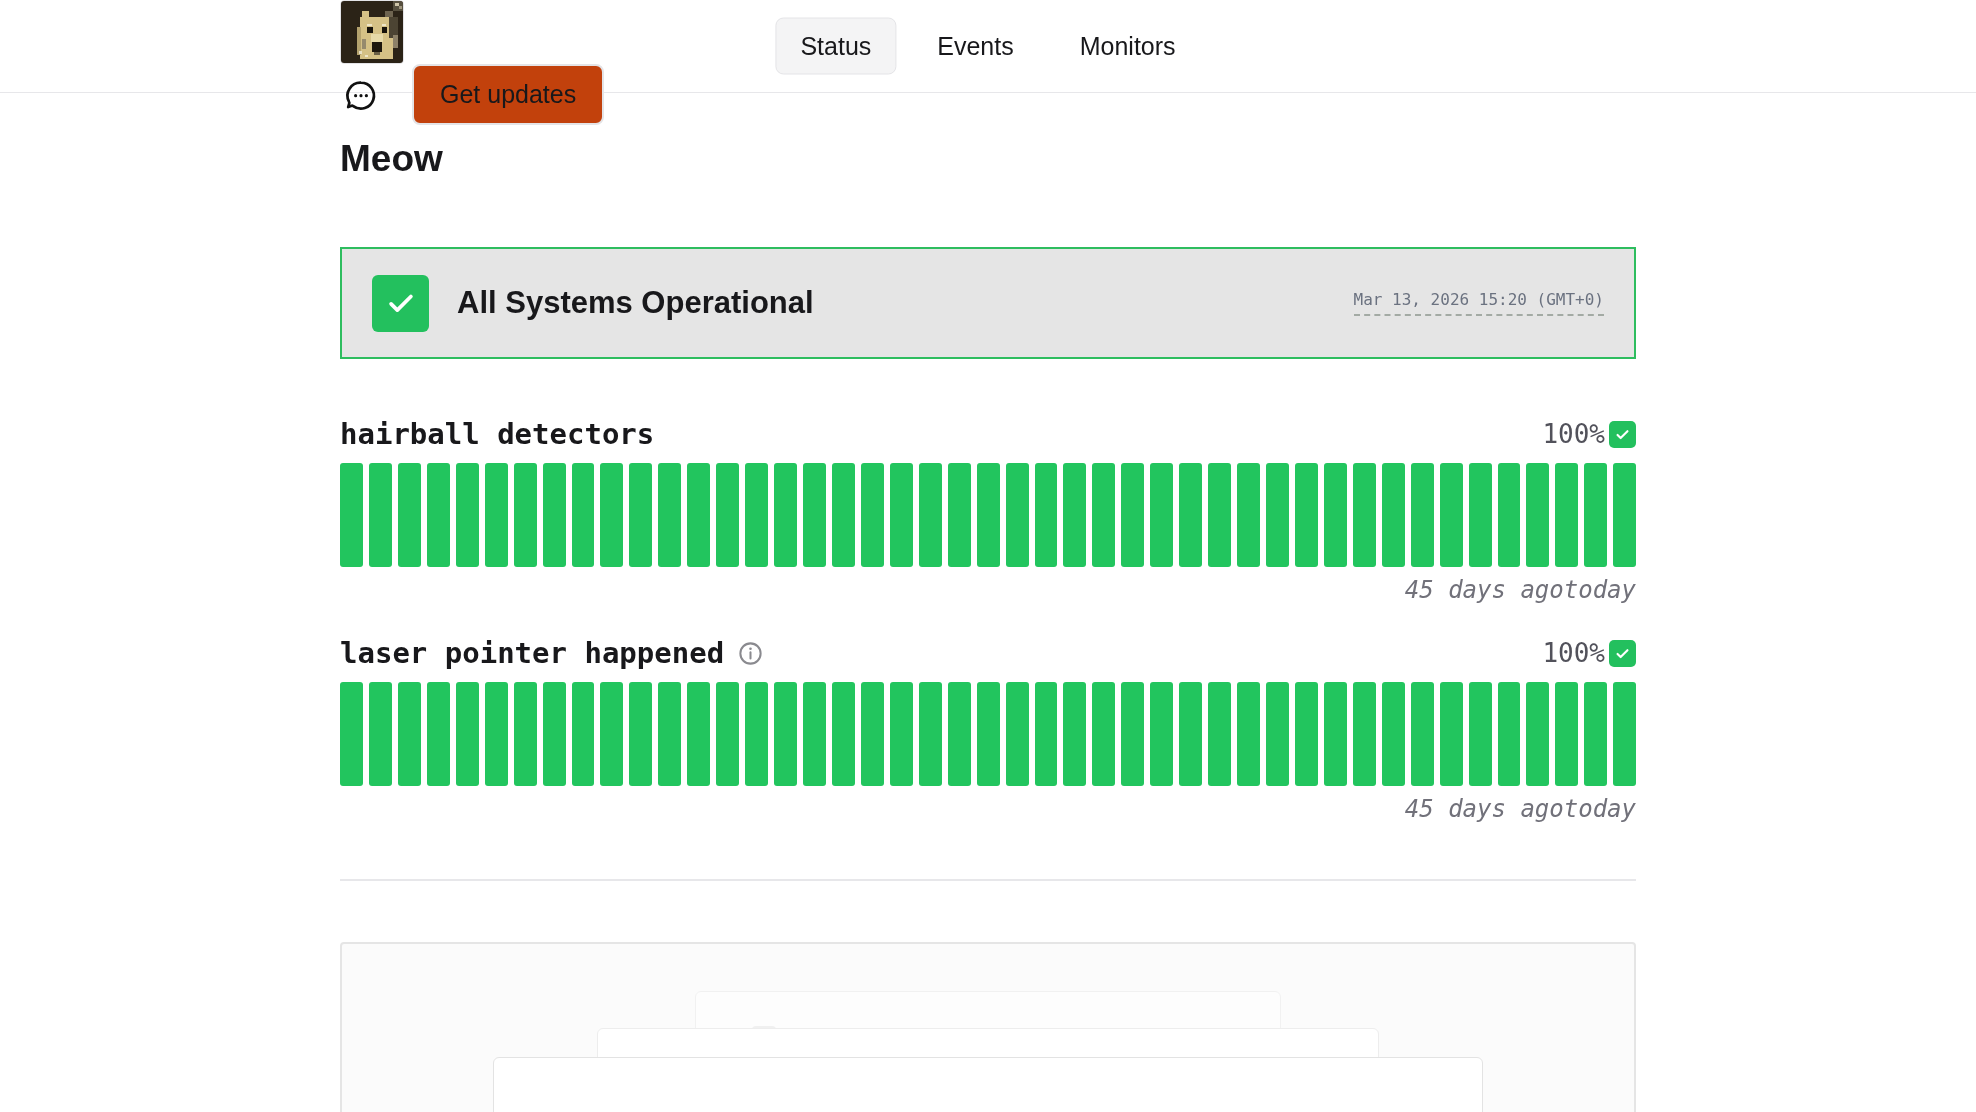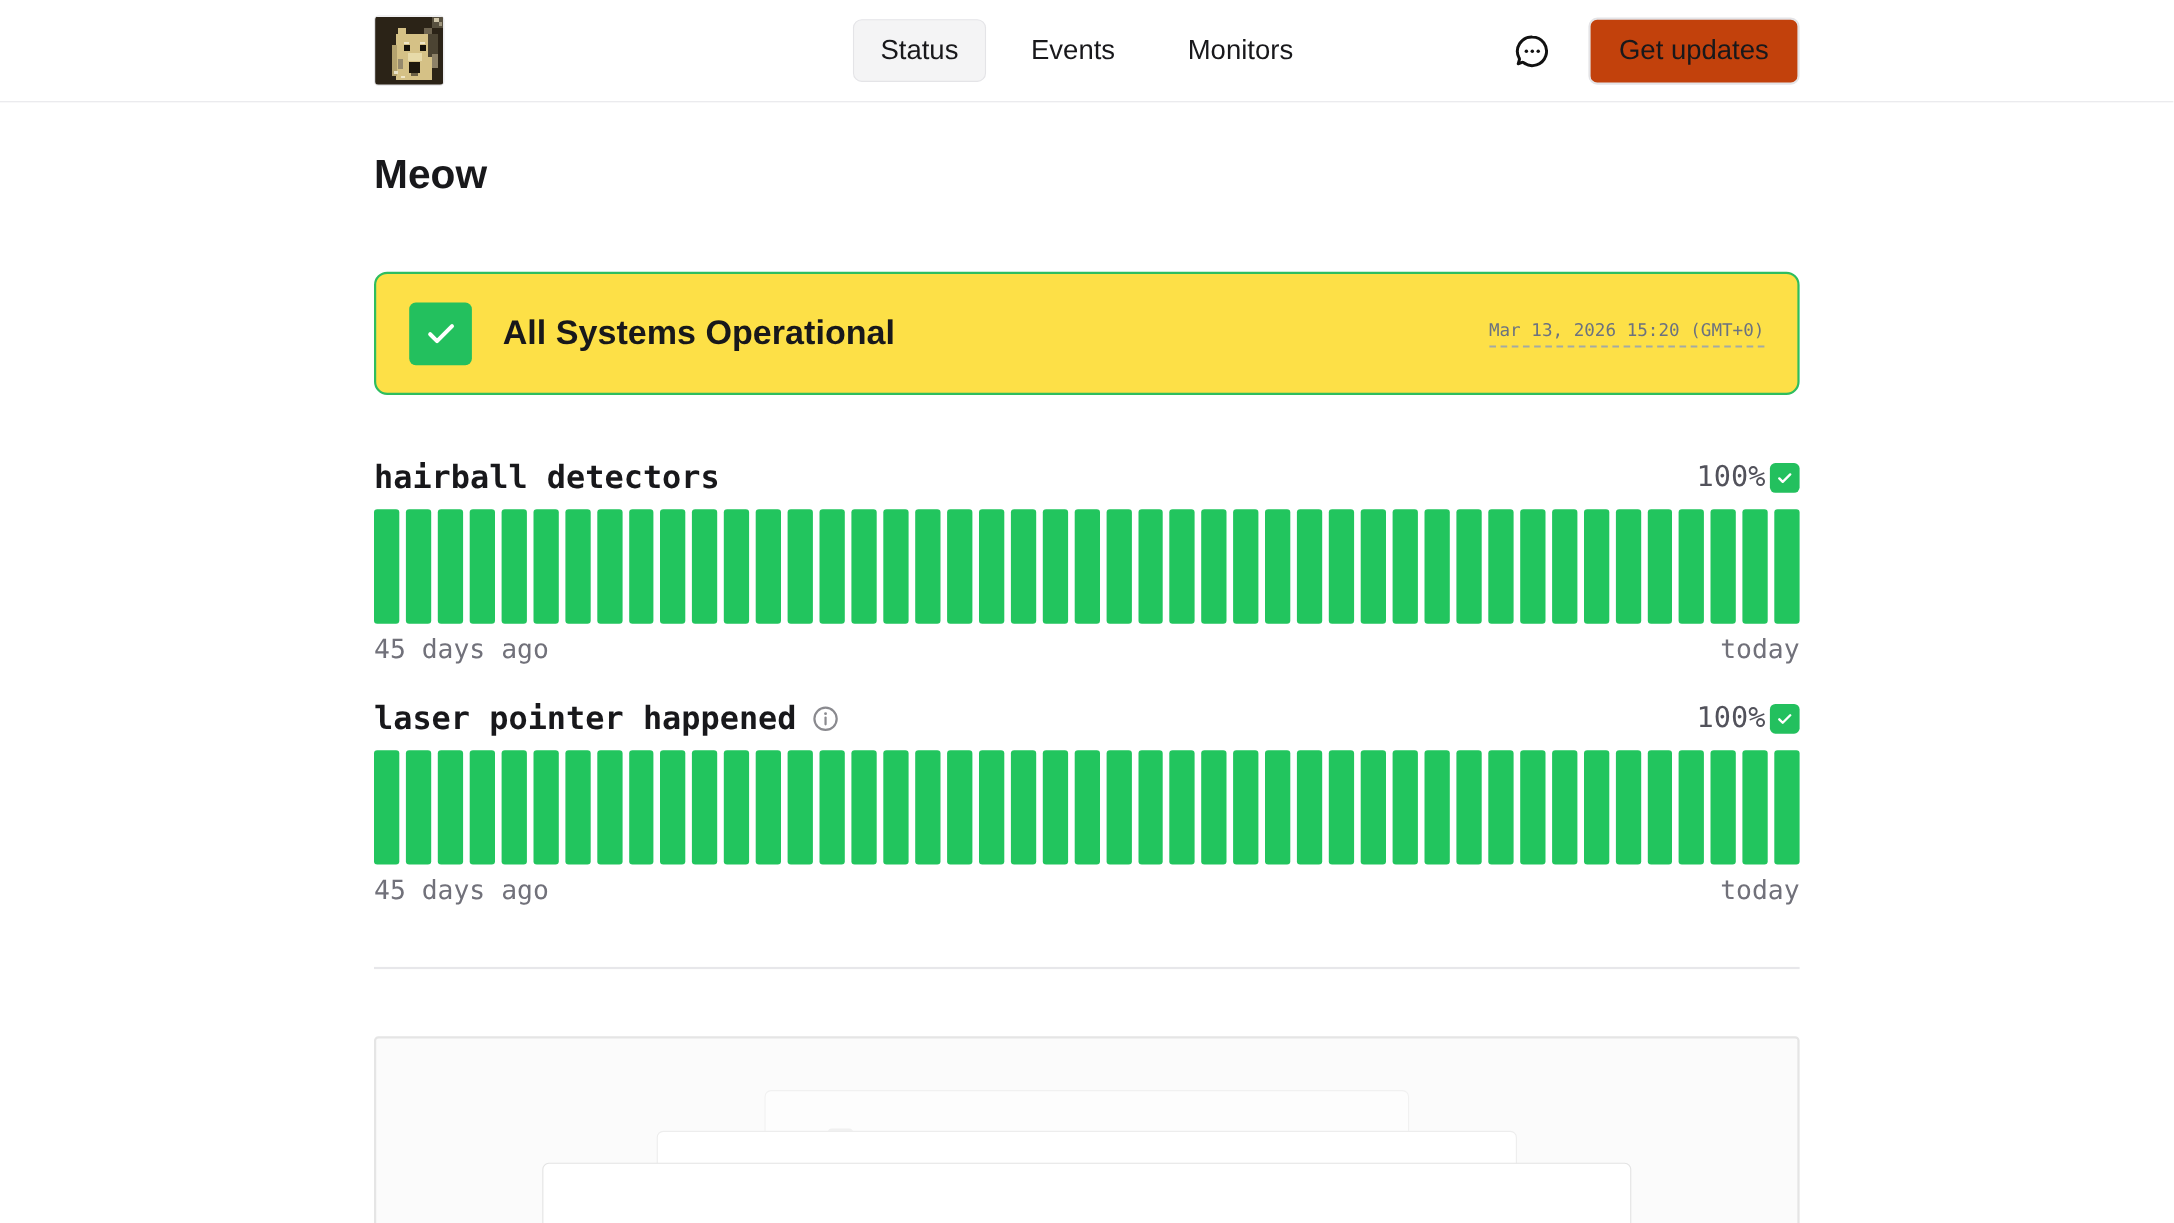--- a/index.html
+++ b/index.html
@@ -3,55 +3,55 @@
 <meta charset="utf-8">
 <style>
   * { margin:0; padding:0; box-sizing:border-box; }
   html,body { width:1976px; height:1112px; overflow:hidden; background:#ffffff;
     font-family:"Liberation Sans", sans-serif; color:#18181b; }
   .mono { font-family:"DejaVu Sans Mono", monospace; }
   .container { width:1296px; margin:0 auto; }
 
   
   header { height:93px; border-bottom:1px solid #e7e7ea; background:#fff; position:relative; }
-  .header-inner { height:100%; display:flex; align-items:center; justify-content:space-between; position:relative; }
+  .header-inner { height:100%; display:flex; justify-content:space-between; position:relative;flex-direction:column; }
   .logo { width:64px; height:64px; border:1px solid #e4e4e7; border-radius:4px; overflow:hidden; cursor:pointer; flex:0 0 auto; }
   .logo svg { display:block; width:100%; height:100%; }
   nav { position:absolute; left:50%; top:50%; transform:translate(-50%,-50%); display:flex; align-items:center; gap:16px; }
   .nav-item { font-size:25px; color:#18181b; padding:13px 24px; border-radius:8px; border:1px solid transparent; cursor:pointer; text-decoration:none; white-space:nowrap; }
   .nav-item.active { background:#f4f4f5; border-color:#e4e4e7; }
   .header-right { display:flex; align-items:center; gap:30px; }
   .chat-btn { background:none; border:none; cursor:pointer; width:42px; height:42px; display:flex; align-items:center; justify-content:center; }
   .updates-btn { font-family:"Liberation Sans", sans-serif; font-size:25px; font-weight:500; color:#18181b;
     background:#c2410c; border:2px solid #e4e4e7; border-radius:8px; padding:14px 26px; cursor:pointer; white-space:nowrap; }
 
   
   main { padding-top:44px; }
   h1 { font-size:37px; font-weight:700; line-height:1.2; }
   .subtitle { font-size:28px; color:#6f7276; margin-top:9px; }
 
   
-  .banner { margin-top:66px; height:112px; background:#fde047; border:2px solid #2ebd5f; border-radius:12px;
+  .banner { margin-top:66px; height:112px; background:#e5e5e5; border:2px solid #2ebd5f; border-radius:0;
     display:flex; align-items:center; padding:0 30px; }
   .check-lg { width:57px; height:57px; background:#23c05e; border-radius:6px; display:flex; align-items:center; justify-content:center; flex:0 0 auto; }
   .banner-title { font-size:31px; font-weight:700; margin-left:28px; }
   .banner-time { margin-left:auto; font-size:16px; color:#6b7280; border-bottom:2px dashed #a3aaa4; padding-bottom:5px; cursor:help; }
 
   
   .monitor { margin-top:58px; }
   .monitor + .monitor { margin-top:32px; }
   .monitor-head { display:flex; align-items:center; }
   .monitor-name { font-size:29px; color:#18181b;font-weight:bold; }
   .info-btn { background:none; border:none; cursor:pointer; margin-left:12px; width:28px; height:28px; display:flex; align-items:center; justify-content:center; }
   .monitor-right { margin-left:auto; display:flex; align-items:center; gap:4px; }
   .uptime-pct { font-size:26px; color:#52525b; }
   .check-sm { width:27px; height:27px; background:#23c05e; border-radius:5px; display:flex; align-items:center; justify-content:center; }
   .track { display:flex; gap:6px; margin-top:12px; height:104px; }
   .bar { flex:1 1 0; background:var(--green,#22c55e); border-radius:3px; cursor:pointer; }
-  .track-labels { display:flex; justify-content:space-between; margin-top:9px; font-size:24px; color:#71717a; }
+  .track-labels { display:flex; justify-content:flex-end; margin-top:9px; font-size:24px; color:#71717a;font-style:italic; }
 
   
   hr.section-divider { border:none; border-top:2px solid #e7e7ea; margin-top:56px; }
   .ghost-panel { margin-top:61px; height:300px; background:#fbfbfb; border:2px solid #e5e5e5; border-radius:4px; position:relative; overflow:hidden; }
   .ghost-card { position:absolute; left:50%; transform:translateX(-50%); border-radius:6px; }
   .ghost-card.g1 { top:47px; width:586px; height:128px; background:#fdfdfd; border:1px solid #f1f1f1; }
   .ghost-card.g2 { top:84px; width:782px; height:170px; background:#ffffff; border:1px solid #ededed; }
   .ghost-card.g3 { top:113px; width:990px; height:160px; background:#ffffff; border:1px solid #e3e3e3; }
   .sk-row { display:flex; align-items:center; height:100%; padding:0 56px; gap:12px; }
   .g2 .sk-row { height:120px; }

